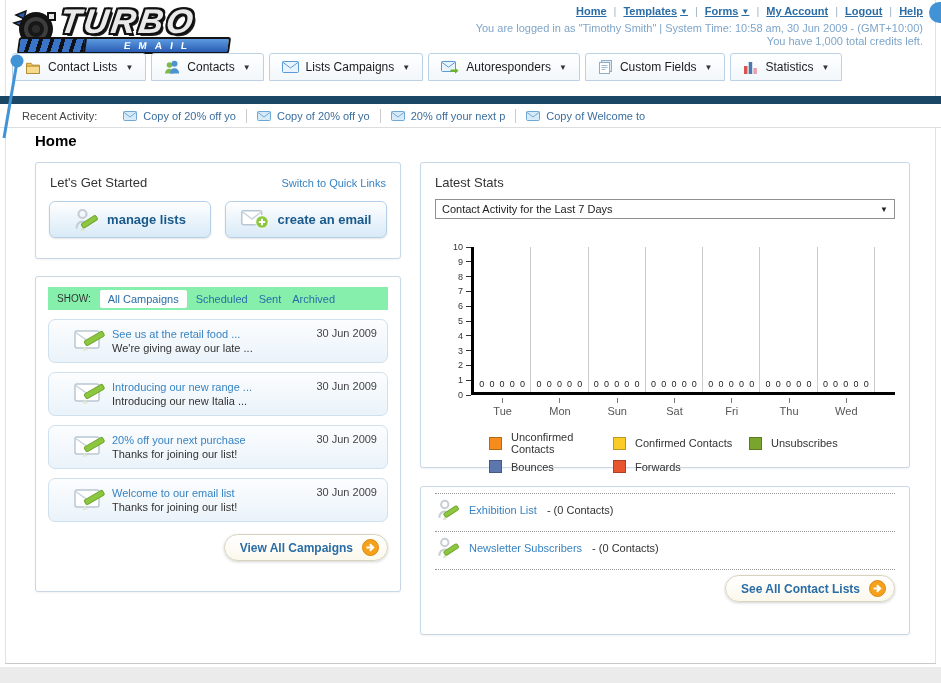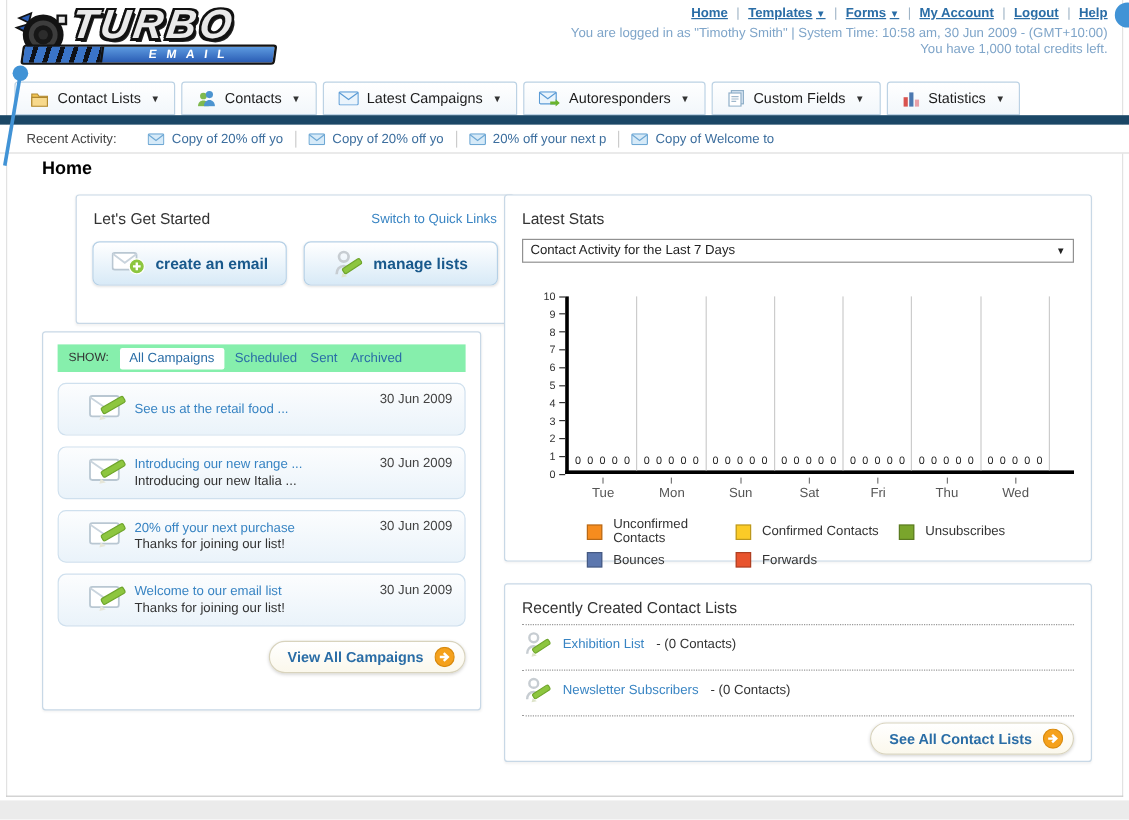--- a/index.html
+++ b/index.html
@@ -23,40 +23,40 @@
   
   .top-nav { position: absolute; top: 5px; right: 18px; display: flex; align-items: center; gap: 7px; font-size: 11px; font-weight: bold; }
   .top-nav a { color: #2a6da6; text-decoration: underline; cursor: pointer; display: flex; align-items: center; gap: 3px; }
   .nav-caret { font-size: 8px; color: #2a6da6; }
   .nav-sep { color: #9fb4c6; font-weight: normal; }
   .login-line { position: absolute; top: 22px; right: 18px; font-size: 11px; color: #7fa5c9; }
   .credits-line { position: absolute; top: 35px; right: 18px; font-size: 11px; color: #7fa5c9; }
   .help-bubble { position: absolute; top: 2px; left: 929px; width: 21px; height: 21px; border-radius: 50%; background: #4193d6; }
 
   
-  .tabs { position: absolute; top: 68px; left: 12px; display: flex; gap: 5px; }
+  .tabs { position: absolute; top: 53px; left: 12px; display: flex; gap: 5px; }
   .tab { display: flex; align-items: center; gap: 7px; height: 28px; padding: 0 12px; background: linear-gradient(#ffffff, #f2f7fb); border: 1px solid #bcd2e4; border-radius: 3px 3px 0 0; font-size: 12px; color: #1c1c1c; cursor: pointer; }
   .tab-caret { font-size: 8px; color: #333; margin-left: 1px; }
   .navy-bar { position: absolute; top: 96px; left: 0; width: 941px; height: 8px; background: #1b4766; }
 
   
   .activity { position: absolute; top: 104px; left: 0; right: 0; height: 24px; display: flex; align-items: center; padding-left: 22px; font-size: 11px; background: #fff; border-bottom: 1px solid #ddd; }
   .activity-label { color: #444; margin-right: 16px; }
   .activity-item { display: flex; align-items: center; gap: 6px; color: #3c6e9e; padding: 0 10px; border-right: 1px solid #ccc; cursor: pointer; height: 14px; }
   .activity-item:last-child { border-right: none; }
 
   .pin { position: absolute; top: 52px; left: 0; z-index: 6; }
 
   .page-title { position: absolute; top: 132px; left: 35px; font-size: 15px; font-weight: bold; color: #000; }
 
   .box { position: absolute; background: #fff; border: 1px solid #c8d8e6; border-radius: 3px; box-shadow: 0 1px 2px rgba(0,0,0,0.05); }
   .box-title { font-size: 13px; color: #333; padding: 12px 14px 0; }
 
   
-  #get-started { left: 35px; top: 162px; width: 366px; height: 108px; margin-left: 28px; }
+  #get-started { left: 35px; top: 162px; width: 366px; height: 97px; }
   .switch-link { position: absolute; top: 14px; right: 14px; font-size: 11px; color: #3884c3; cursor: pointer; }
   .gs-buttons { display: flex; gap: 14px; padding: 11px 13px 0; }
   .gs-btn { flex: 1; height: 37px; display: flex; align-items: center; justify-content: center; gap: 9px; border: 1px solid #b5d0e6; border-radius: 6px; background: linear-gradient(#ffffff, #d8eaf7); box-shadow: 0 1px 2px rgba(0,0,0,0.10); font-size: 13px; font-weight: bold; color: #19598c; cursor: pointer; }
 
   
   #campaigns { left: 35px; top: 276px; width: 366px; height: 316px; }
   .filter-bar { margin: 10px 12px 0; background: #86efac; height: 23px; display: flex; align-items: center; gap: 11px; padding: 0 9px; font-size: 11px; }
   .show-label { color: #333; font-size: 10px; }
   .filter { color: #2a6da6; cursor: pointer; }
   .filter.active { background: #fff; padding: 3px 8px; border-radius: 2px; margin: 0 -2px; }
@@ -176,21 +176,21 @@
           <path d="M6 13.5c0-3.2 2-5.2 4.5-5.2s4.6 2 4.6 5.2z" fill="#4c94d0"></path>
         </svg>
       <span>Contacts</span>
         <span class="tab-caret">▼</span>
     </div>
     <div class="tab">
       <svg width="17" height="12" viewBox="0 0 17 12">
           <rect x="0.5" y="0.5" width="16" height="11" rx="1" fill="#eaf4fc" stroke="#5b9bd5"></rect>
           <path d="M0.5 1l8 6 8-6" fill="none" stroke="#5b9bd5"></path>
         </svg>
-      <span>Latest Campaigns</span>
+      <span>Lists Campaigns</span>
         <span class="tab-caret">▼</span>
     </div>
     <div class="tab">
       <svg width="18" height="13" viewBox="0 0 18 13">
           <rect x="0.5" y="0.5" width="14" height="10" rx="1" fill="#eaf4fc" stroke="#5b9bd5"></rect>
           <path d="M0.5 1l7 5.2L14.5 1" fill="none" stroke="#5b9bd5"></path>
           <path d="M9.5 8.5h4.5V6.8l3.5 3-3.5 3v-1.8H9.5z" fill="#6ab42d"></path>
         </svg>
       <span>Autoresponders</span>
         <span class="tab-caret">▼</span>
@@ -247,38 +247,38 @@
       <span>Copy of Welcome to</span>
     </span>
   </div>
 
   <div class="page-title">Home</div>
 
   <div class="box" id="get-started">
     <div class="box-title">Let's Get Started</div>
     <a class="switch-link">Switch to Quick Links</a>
     <div class="gs-buttons">
+      <div class="gs-btn">
+        <svg width="24" height="24" viewBox="0 0 24 24">
+            <circle cx="8.5" cy="6" r="4" fill="none" stroke="#c7cdd2" stroke-width="2.2"></circle>
+            <path d="M2.5 20.5c0-4.2 2.6-6.8 6-6.8 1.8 0 3.3.7 4.3 1.9" fill="none" stroke="#c7cdd2" stroke-width="2.2"></path>
+            <path d="M7.5 19.5l3.8 2.7-4.8 1z" fill="#dde3c9"></path>
+            <rect x="7" y="11.5" width="17" height="5" rx="1.5" transform="rotate(-33 15 14)" fill="#8dc63f" stroke="#6fa52c"></rect>
+          </svg>
+        <span>manage lists</span>
+      </div>
       <div class="gs-btn">
         <svg width="28" height="19" viewBox="0 0 28 19">
             <rect x="0.75" y="0.75" width="20" height="14" rx="2" fill="#fff" stroke="#b9c7d2" stroke-width="1.5"></rect>
             <path d="M1 1.5l10 7.5 10-7.5" fill="none" stroke="#c9d4dd" stroke-width="1.5"></path>
             <circle cx="21" cy="12" r="6.3" fill="#8dc63f" stroke="#ffffff"></circle>
             <path d="M21 8.8v6.4M17.8 12h6.4" stroke="#fff" stroke-width="2"></path>
           </svg>
         <span>create an email</span>
       </div>
-      <div class="gs-btn">
-        <svg width="24" height="24" viewBox="0 0 24 24">
-            <circle cx="8.5" cy="6" r="4" fill="none" stroke="#c7cdd2" stroke-width="2.2"></circle>
-            <path d="M2.5 20.5c0-4.2 2.6-6.8 6-6.8 1.8 0 3.3.7 4.3 1.9" fill="none" stroke="#c7cdd2" stroke-width="2.2"></path>
-            <path d="M7.5 19.5l3.8 2.7-4.8 1z" fill="#dde3c9"></path>
-            <rect x="7" y="11.5" width="17" height="5" rx="1.5" transform="rotate(-33 15 14)" fill="#8dc63f" stroke="#6fa52c"></rect>
-          </svg>
-        <span>manage lists</span>
-      </div>
     </div>
   </div>
 
   <div class="box" id="campaigns">
     <div class="filter-bar">
       <span class="show-label">SHOW:</span>
       <span class="filter active">All Campaigns</span>
       <span class="filter">Scheduled</span>
       <span class="filter">Sent</span>
       <span class="filter">Archived</span>
@@ -286,20 +286,21 @@
 
     <div class="camp-row">
       <span class="camp-icon"><svg width="33" height="27" viewBox="0 0 33 27">
             <rect x="1" y="5" width="24" height="17" rx="2" fill="#fff" stroke="#b9c7d2" stroke-width="1.5"></rect>
             <path d="M1 6l13 9 12-9" fill="none" stroke="#c9d4dd" stroke-width="1.5"></path>
             <path d="M10 21l4.2 3-5.4 1.2z" fill="#e6e6d8"></path>
             <rect x="10" y="10" width="21" height="5.5" rx="1.5" transform="rotate(-30 20 13)" fill="#8dc63f" stroke="#6fa52c"></rect>
           </svg></span>
       <span class="camp-text">
         <div class="camp-title">See us at the retail food ...</div>
+        <div class="camp-sub">We're giving away our late ...</div>
       </span>
       <span class="camp-date">30 Jun 2009</span>
     </div>
 
     <div class="camp-row">
       <span class="camp-icon"><svg width="33" height="27" viewBox="0 0 33 27">
             <rect x="1" y="5" width="24" height="17" rx="2" fill="#fff" stroke="#b9c7d2" stroke-width="1.5"></rect>
             <path d="M1 6l13 9 12-9" fill="none" stroke="#c9d4dd" stroke-width="1.5"></path>
             <path d="M10 21l4.2 3-5.4 1.2z" fill="#e6e6d8"></path>
             <rect x="10" y="10" width="21" height="5.5" rx="1.5" transform="rotate(-30 20 13)" fill="#8dc63f" stroke="#6fa52c"></rect>
@@ -519,21 +520,20 @@
           <span>Bounces</span>
         </div>
         <div class="legend-item">
           <span class="legend-swatch" style="background: rgb(232, 84, 46);"></span>
           <span>Forwards</span>
         </div>
       </div>
   </div>
 
   <div class="box" id="contact-lists">
-    <div class="box-title">Recently Created Contact Lists</div>
     <div class="dotted"></div>
     <div class="cl-item">
       <svg width="22" height="24" viewBox="0 0 24 24">
           <circle cx="8.5" cy="6" r="4" fill="none" stroke="#c7cdd2" stroke-width="2.2"></circle>
           <path d="M2.5 20.5c0-4.2 2.6-6.8 6-6.8 1.8 0 3.3.7 4.3 1.9" fill="none" stroke="#c7cdd2" stroke-width="2.2"></path>
           <path d="M7.5 19.5l3.8 2.7-4.8 1z" fill="#dde3c9"></path>
           <rect x="7" y="11.5" width="17" height="5" rx="1.5" transform="rotate(-33 15 14)" fill="#8dc63f" stroke="#6fa52c"></rect>
         </svg>
       <span class="cl-name">Exhibition List</span>
       <span class="cl-suffix">- (0 Contacts)</span>

